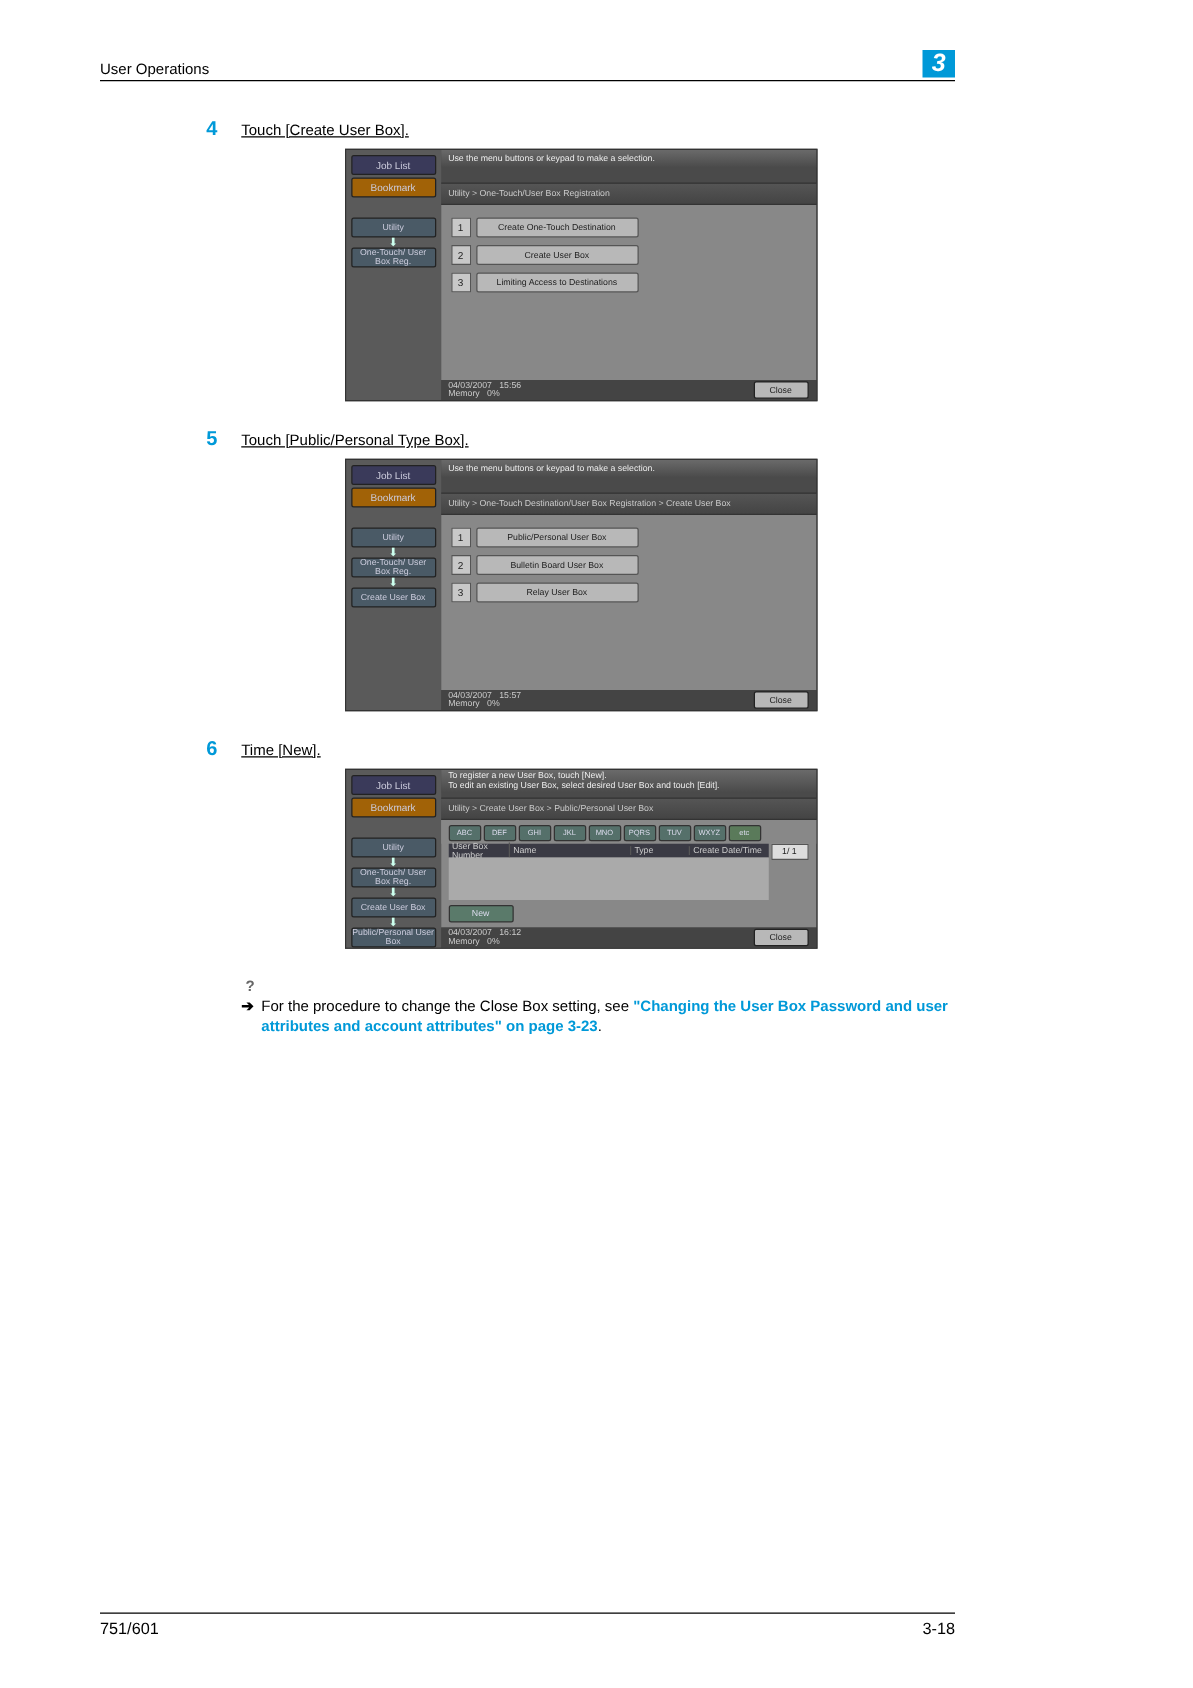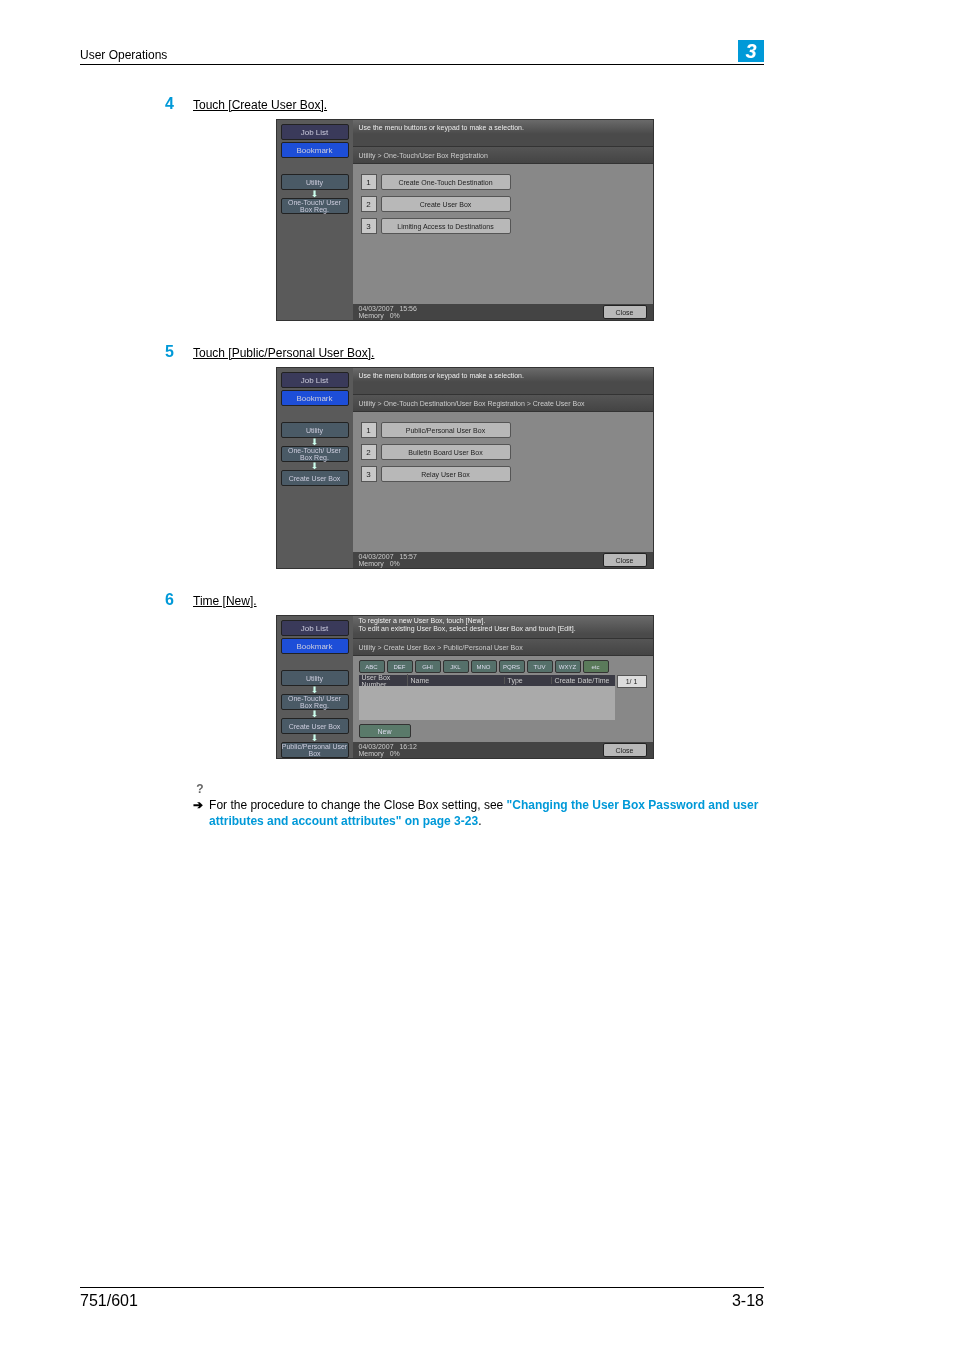--- a/index.html
+++ b/index.html
@@ -83,21 +83,21 @@
     height: 14px;
     background: #3a3a5a;
     border: 1px solid #222;
     border-radius: 2px;
     display: flex;
     align-items: center;
     justify-content: center;
     color: #ccd;
     font-size: 8px;
   }
-  .ss-tab.bookmark { background: #1d4ed8; }
+  .ss-tab.bookmark { background: #a16207; }
   .ss-sidechain {
     margin-top: 14px;
     display: flex;
     flex-direction: column;
     align-items: center;
     gap: 0;
   }
   .ss-breadcrumb {
     width: 66px;
     height: 14px;
@@ -297,21 +297,21 @@
   .qa-icon.arrow { color: #000; }
   .qa-link { color: #0099d8; font-weight: bold; }
   .footer {
     position: absolute;
     bottom: 40px;
     left: 80px;
     right: 80px;
     border-top: 1px solid #000;
     display: flex;
     justify-content: space-between;
-    font-size: 16px;
+    font-size: 13px;
     padding-top: 4px;
   }
   .ss-status-left { display:flex; flex-direction:column; line-height:7px; }
   .twolines { line-height:7px; }
 </style>
 </head>
 <body>
 <div class="page">
 
   <div class="header-row">
@@ -362,21 +362,21 @@
               <span><span>Memory</span>&nbsp;&nbsp;&nbsp;<span>0%</span></span>
             </div>
             <div class="ss-closebtn">Close</div>
           </div>
         </div>
       </div>
     </div>
 
     <div class="step">
       <div class="step-num">5</div>
-      <div class="step-text">Touch [Public/Personal User Box].</div>
+      <div class="step-text">Touch [Public/Personal Type Box].</div>
     </div>
     <div class="screenshot-wrap">
       <div class="screenshot">
         <div class="ss-sidebar">
           <div class="ss-tab">Job List</div>
           <div class="ss-tab bookmark">Bookmark</div>
           <div class="ss-sidechain">
             <div class="ss-breadcrumb">Utility</div>
             <div class="ss-arrowdown">⬇</div>
             <div class="ss-breadcrumb twolines">One-Touch/

